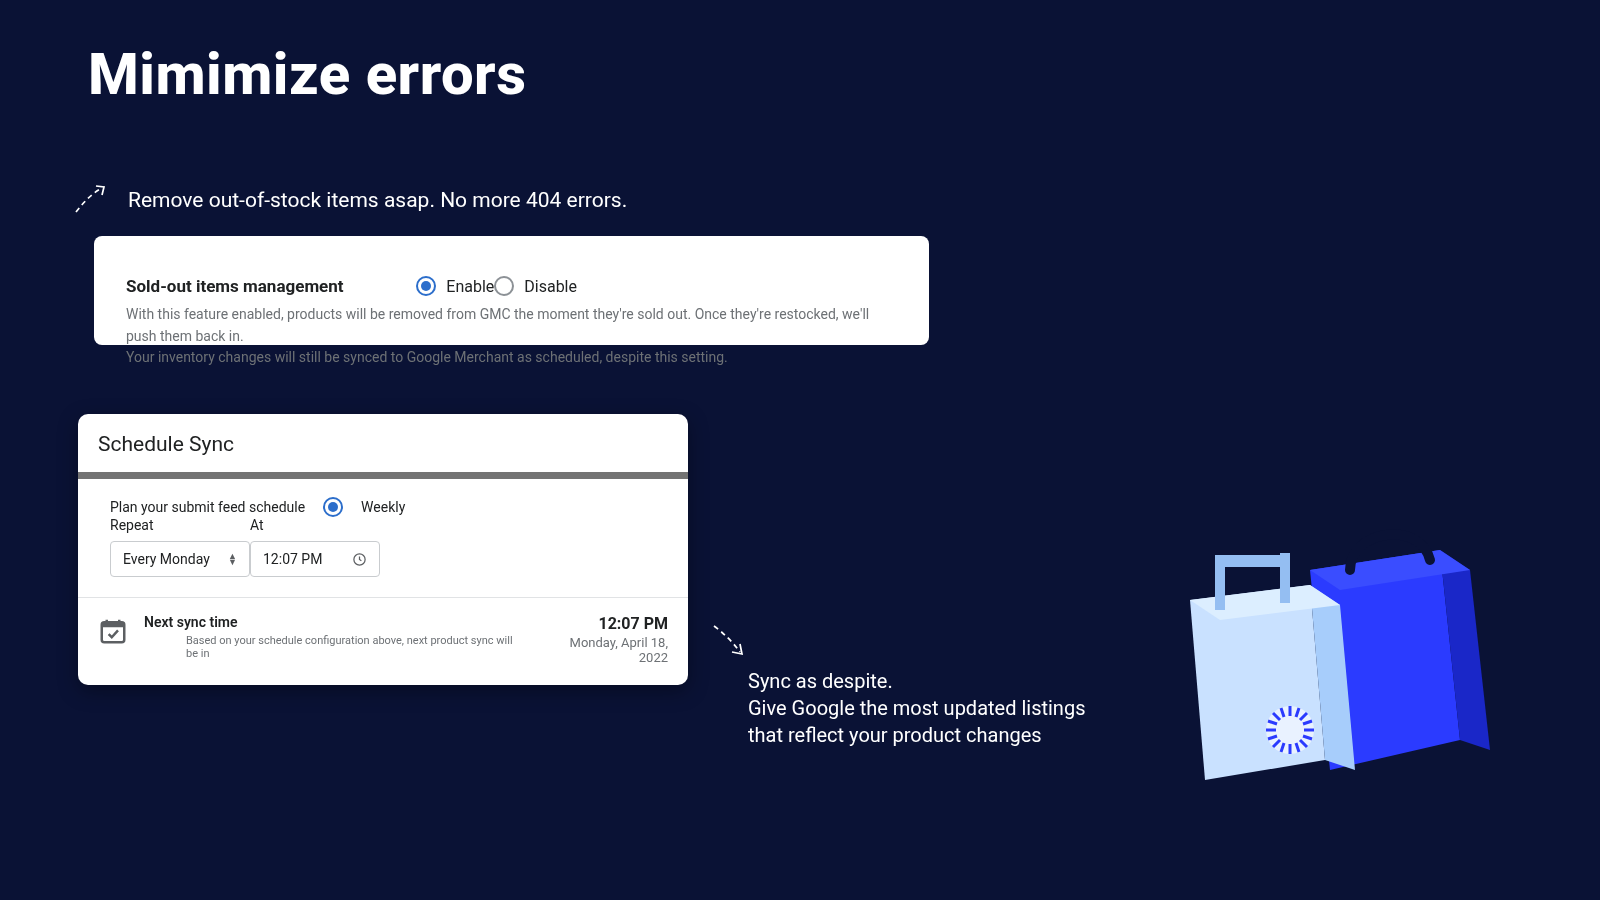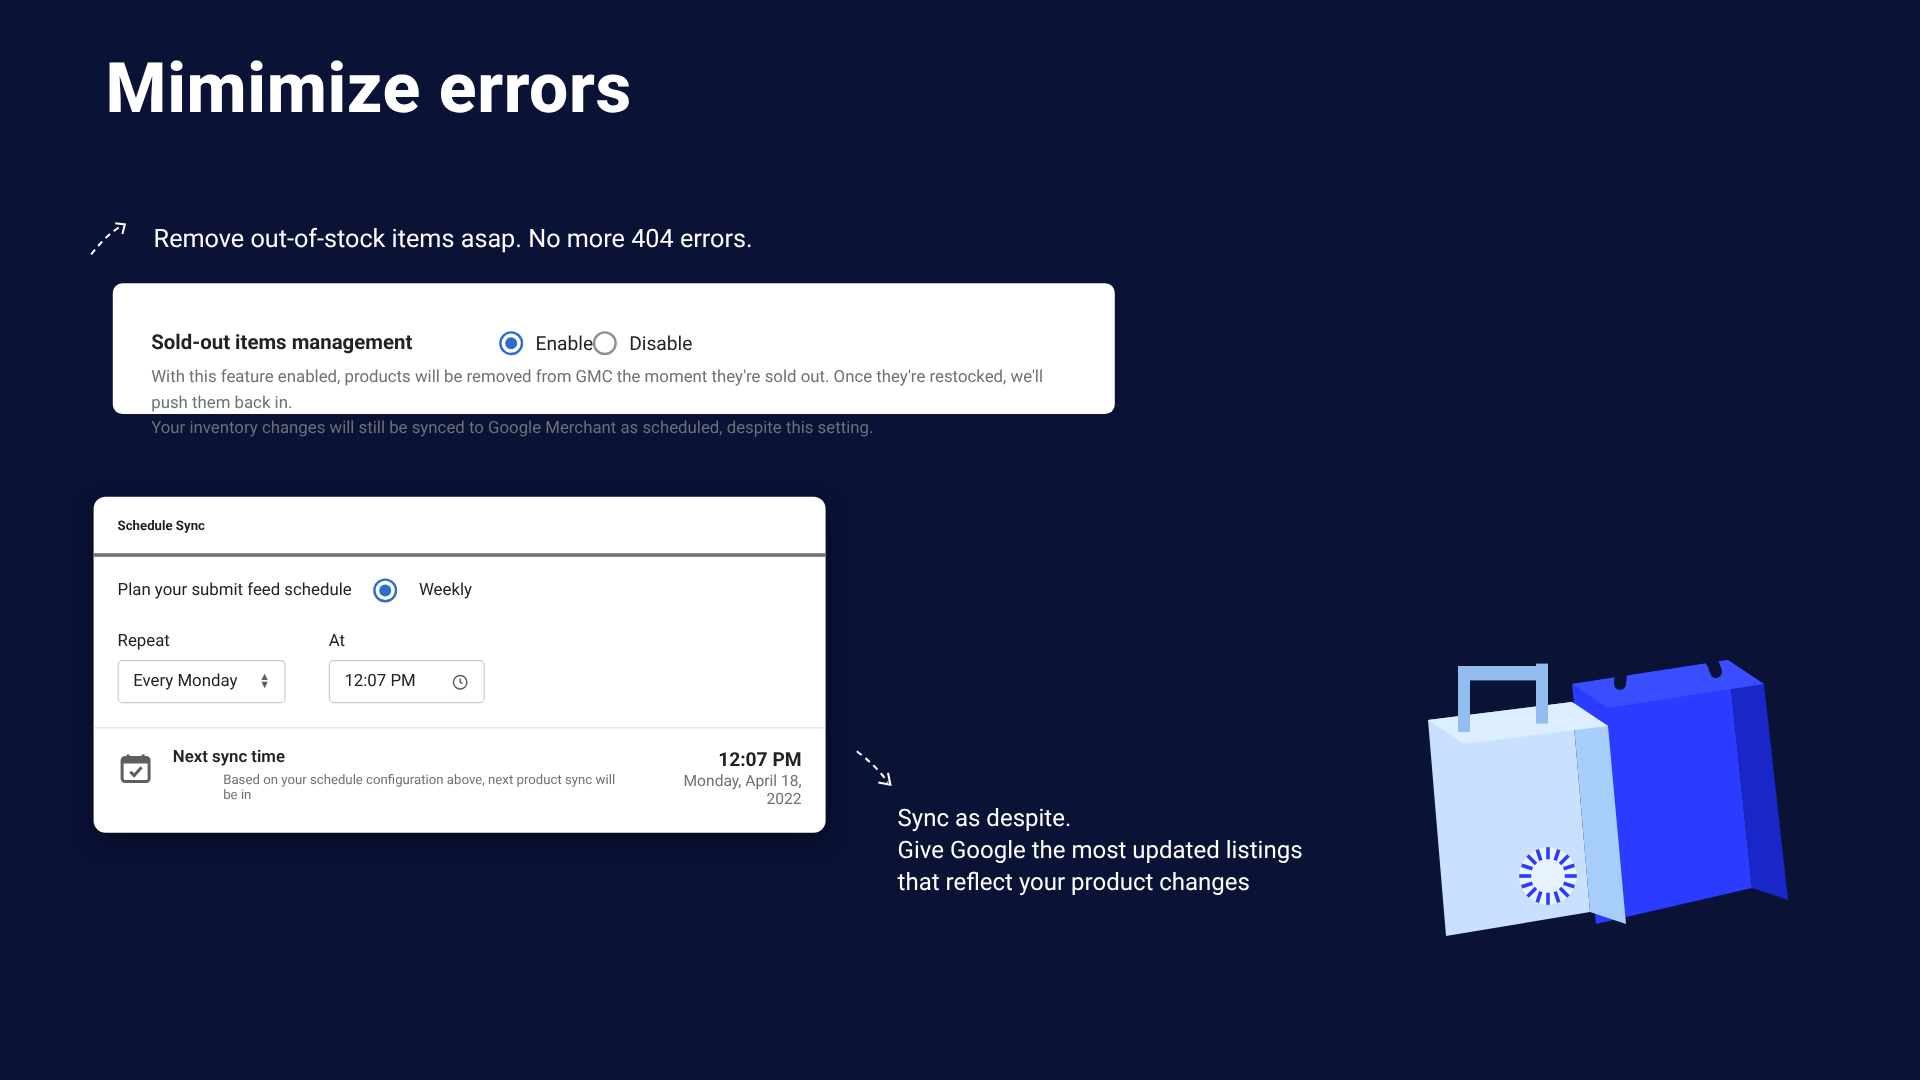--- a/index.html
+++ b/index.html
@@ -62,34 +62,34 @@
     position: absolute;
     left: 78px; top: 414px;
     width: 610px;
     background: #fff;
     border-radius: 10px;
     color: #202223;
     box-shadow: 0 6px 20px rgba(0,0,0,0.35);
     overflow: hidden;
   }
   .card2-title {
-    font-size: 11px; font-weight: 700;
+    font-size: 21px; font-weight: 400;
     padding: 18px 20px 16px 20px;
-    border-bottom: 3px solid #737373;
-  }
-  .card2-body { padding: 18px 20px 20px 20px; border-bottom: 1px solid #e1e3e5; }
+    border-bottom: 7px solid #737373;
+  }
+  .card2-body { padding: 18px 20px 20px 32px; border-bottom: 1px solid #e1e3e5; }
   .plan-row { display: flex; align-items: center; gap: 18px; font-size: 14px; color: #202223; }
   .plan-radio {
     width: 20px; height: 20px; border-radius: 50%;
     border: 2px solid #2c6ecb; display: flex; align-items: center; justify-content: center;
   }
   .plan-radio .radio-dot { width: 10px; height: 10px; border-radius: 50%; background: #2c6ecb; }
   .plan-label { font-size: 14px; color: #202223; }
 
-  .fields-row { display: flex; gap: 36px; margin-top: 24px; }
+  .fields-row { display: flex; }
   .field { display: flex; flex-direction: column; gap: 8px; }
   .field-label { font-size: 14px; color: #202223; }
   .select-box, .time-box {
     height: 36px; border: 1px solid #c9cccf; border-radius: 4px;
     display: flex; align-items: center; padding: 0 12px;
     font-size: 14px; color: #202223; background: #fff; gap: 10px;
     cursor: pointer;
   }
   .select-box { width: 140px; justify-content: space-between; }
   .chevrons { display: flex; flex-direction: column; line-height: 6px; font-size: 9px; color: #5c5f62; }

